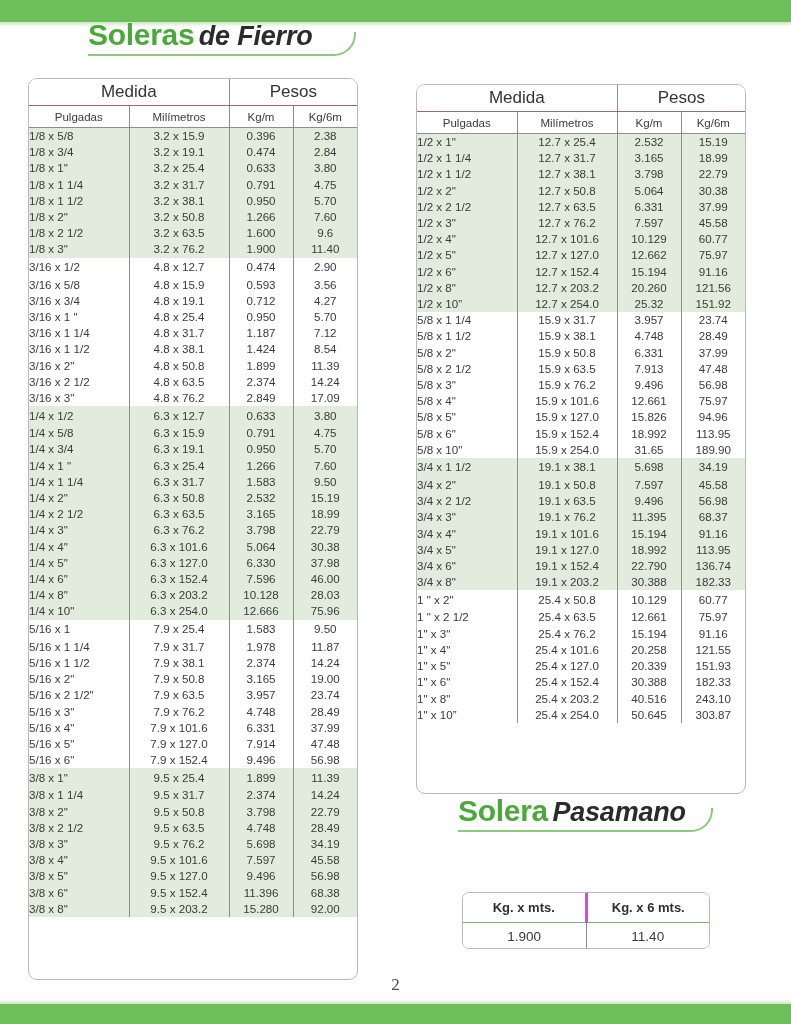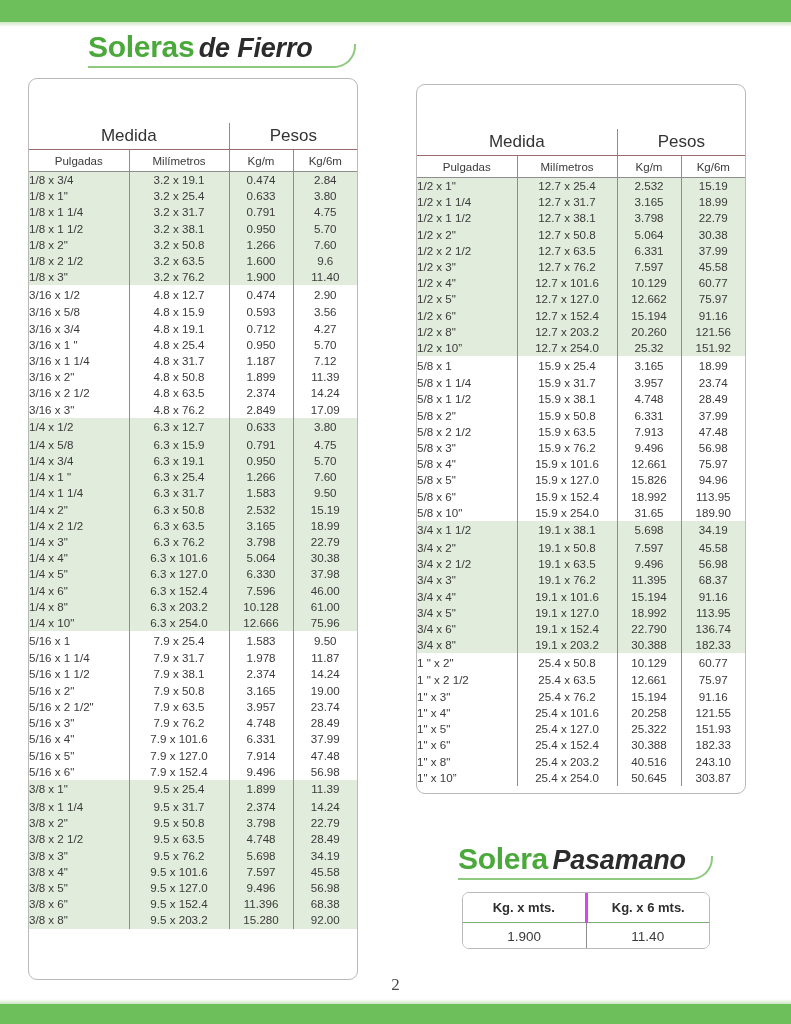--- a/index.html
+++ b/index.html
@@ -32,21 +32,21 @@
     background:linear-gradient(to top,#cfe5c4,#ffffff);
   }
   .edge-left{
     position:absolute;left:0;top:27px;bottom:25px;width:8px;
     background:#ffffff;
   }
 
   
   .heading{
     position:absolute;
-    height:44px;
+    height:32px;
   }
   .heading .htext{
     position:absolute;left:0;bottom:4px;white-space:nowrap;
   }
   .heading .h-a{
     font-size:30px;font-weight:bold;color:#4aa93a;
     letter-spacing:-.3px;
   }
   .heading .h-b{
     font-size:27px;font-weight:bold;font-style:italic;color:#2b2b2b;
@@ -54,41 +54,40 @@
   }
   .heading .swoosh{
     position:absolute;left:0;right:0;bottom:0;height:22px;
     border-bottom:2px solid #8dc97e;
     border-right:2px solid #8dc97e;
     border-bottom-right-radius:22px;
     pointer-events:none;
   }
 
   #heading-soleras{ left:88px; top:24px; width:268px; }
-  #heading-pasamano{ left:458px; top:836px; width:255px; }
+  #heading-pasamano{ left:458px; top:800px; width:255px; }
 
   
   .tbl-wrap{
     position:absolute;
     background:#ffffff;
     border:1px solid #b9b9b9;
     border-radius:9px;
     box-sizing:border-box;
     overflow:hidden;
   }
   #table-left{ left:28px; top:78px; width:330px; height:902px;}
   #table-right{ left:416px; top:84px; width:330px; height:710px;}
 
   table.spec{
     border-collapse:collapse;
     width:100%;
     table-layout:fixed;
     font-size:11.5px;
     color:#3a3a3a;
-    margin-top:44px;
   }
   table.spec th, table.spec td{
     padding:0;
     margin:0;
   }
   
   .hdr-top th{
     height:26px;
     font-size:17px;
     font-weight:normal;
@@ -198,20 +197,26 @@
         </tr>
         <tr class="hdr-sub">
           <th>Pulgadas</th>
           <th>Milímetros</th>
           <th>Kg/m</th>
           <th>Kg/6m</th>
         </tr>
       </thead>
       <tbody id="left-body">
           <tr class="shade">
+            <td class="c-pulg">1/8 x 5/8</td>
+            <td class="c-mm">3.2 x 15.9</td>
+            <td class="c-kgm">0.396</td>
+            <td class="c-kg6">2.38</td>
+          </tr>
+          <tr class="shade">
             <td class="c-pulg">1/8 x 3/4</td>
             <td class="c-mm">3.2 x 19.1</td>
             <td class="c-kgm">0.474</td>
             <td class="c-kg6">2.84</td>
           </tr>
           <tr class="shade">
             <td class="c-pulg">1/8 x 1"</td>
             <td class="c-mm">3.2 x 25.4</td>
             <td class="c-kgm">0.633</td>
             <td class="c-kg6">3.80</td>
@@ -270,20 +275,26 @@
             <td class="c-kgm">0.950</td>
             <td class="c-kg6">5.70</td>
           </tr>
           <tr class="plain">
             <td class="c-pulg">3/16 x 1 1/4</td>
             <td class="c-mm">4.8 x 31.7</td>
             <td class="c-kgm">1.187</td>
             <td class="c-kg6">7.12</td>
           </tr>
           <tr class="plain">
+            <td class="c-pulg">3/16 x 1 1/2</td>
+            <td class="c-mm">4.8 x 38.1</td>
+            <td class="c-kgm">1.424</td>
+            <td class="c-kg6">8.54</td>
+          </tr>
+          <tr class="plain">
             <td class="c-pulg">3/16 x 2"</td>
             <td class="c-mm">4.8 x 50.8</td>
             <td class="c-kgm">1.899</td>
             <td class="c-kg6">11.39</td>
           </tr>
           <tr class="plain">
             <td class="c-pulg">3/16 x 2 1/2</td>
             <td class="c-mm">4.8 x 63.5</td>
             <td class="c-kgm">2.374</td>
             <td class="c-kg6">14.24</td>
@@ -357,21 +368,21 @@
           <tr class="shade">
             <td class="c-pulg">1/4 x 6"</td>
             <td class="c-mm">6.3 x 152.4</td>
             <td class="c-kgm">7.596</td>
             <td class="c-kg6">46.00</td>
           </tr>
           <tr class="shade">
             <td class="c-pulg">1/4 x 8"</td>
             <td class="c-mm">6.3 x 203.2</td>
             <td class="c-kgm">10.128</td>
-            <td class="c-kg6">61.00</td>
+            <td class="c-kg6">28.03</td>
           </tr>
           <tr class="shade">
             <td class="c-pulg">1/4 x 10"</td>
             <td class="c-mm">6.3 x 254.0</td>
             <td class="c-kgm">12.666</td>
             <td class="c-kg6">75.96</td>
           </tr>
           <tr class="plain gapfirst">
             <td class="c-pulg">5/16 x 1</td>
             <td class="c-mm">7.9 x 25.4</td>
@@ -564,26 +575,20 @@
             <td class="c-mm">12.7 x 203.2</td>
             <td class="c-kgm">20.260</td>
             <td class="c-kg6">121.56</td>
           </tr>
           <tr class="shade">
             <td class="c-pulg">1/2 x 10”</td>
             <td class="c-mm">12.7 x 254.0</td>
             <td class="c-kgm">25.32</td>
             <td class="c-kg6">151.92</td>
           </tr>
-          <tr class="plain gapfirst">
-            <td class="c-pulg">5/8 x 1</td>
-            <td class="c-mm">15.9 x 25.4</td>
-            <td class="c-kgm">3.165</td>
-            <td class="c-kg6">18.99</td>
-          </tr>
           <tr class="plain">
             <td class="c-pulg">5/8 x 1 1/4</td>
             <td class="c-mm">15.9 x 31.7</td>
             <td class="c-kgm">3.957</td>
             <td class="c-kg6">23.74</td>
           </tr>
           <tr class="plain">
             <td class="c-pulg">5/8 x 1 1/2</td>
             <td class="c-mm">15.9 x 38.1</td>
             <td class="c-kgm">4.748</td>
@@ -699,21 +704,21 @@
           </tr>
           <tr class="plain">
             <td class="c-pulg">1" x 4"</td>
             <td class="c-mm">25.4 x 101.6</td>
             <td class="c-kgm">20.258</td>
             <td class="c-kg6">121.55</td>
           </tr>
           <tr class="plain">
             <td class="c-pulg">1" x 5"</td>
             <td class="c-mm">25.4 x 127.0</td>
-            <td class="c-kgm">25.322</td>
+            <td class="c-kgm">20.339</td>
             <td class="c-kg6">151.93</td>
           </tr>
           <tr class="plain">
             <td class="c-pulg">1" x 6"</td>
             <td class="c-mm">25.4 x 152.4</td>
             <td class="c-kgm">30.388</td>
             <td class="c-kg6">182.33</td>
           </tr>
           <tr class="plain">
             <td class="c-pulg">1" x 8"</td>

